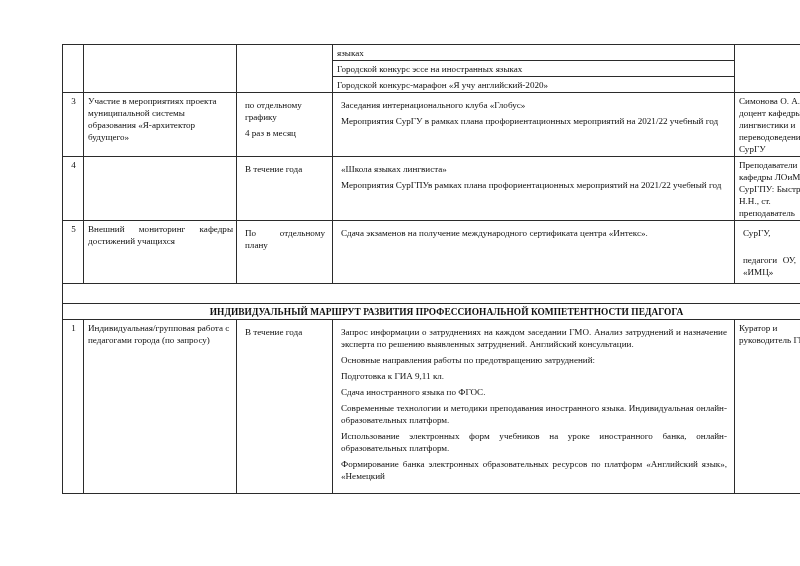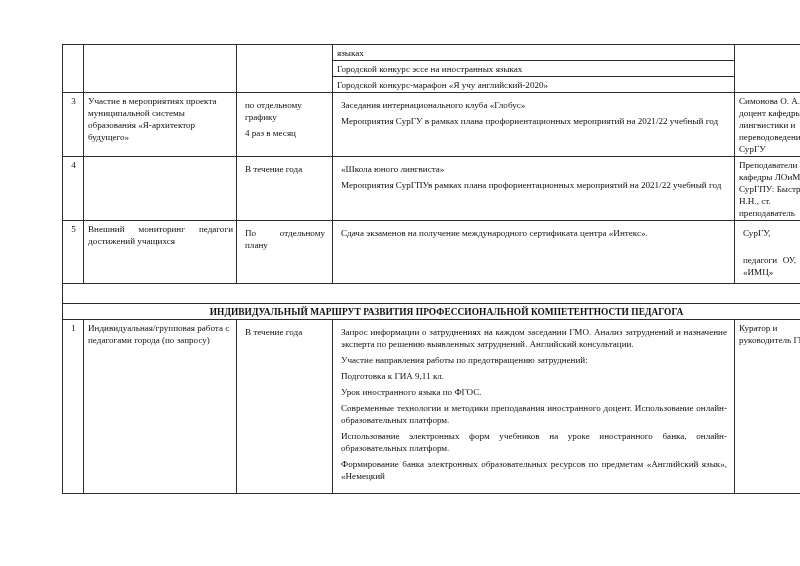--- a/index.html
+++ b/index.html
@@ -119,29 +119,29 @@
         <td>Симонова О. А. к.п.н., доцент кафедры лингвистики и переводоведения СурГУ</td>
       </tr>
 
       <tr>
         <td class="num-cell">4</td>
         <td></td>
         <td>
           <p class="p">В течение года</p>
         </td>
         <td>
-          <p class="p">«Школа юного лингвиста»</p>
+          <p class="p">«Школа языках лингвиста»</p>
           <p class="p">Мероприятия СурГПУв рамках плана профориентационных мероприятий на 2021/22 учебный год</p>
         </td>
         <td>Преподаватели кафедры ЛОиМК СурГПУ: Быстренина Н.Н., ст. преподаватель</td>
       </tr>
 
       <tr>
         <td class="num-cell">5</td>
-        <td class="justify">Внешний мониторинг педагоги достижений учащихся</td>
+        <td class="justify">Внешний мониторинг кафедры достижений учащихся</td>
         <td class="justify">
           <p class="p justify">По отдельному плану</p>
         </td>
         <td>
           <p class="p">Сдача экзаменов на получение международного сертификата центра «Интекс».</p>
         </td>
         <td>
           <p class="p">СурГУ,</p>
           <p class="p" style="height:7px">&nbsp;</p>
           <p class="p justify">педагоги ОУ, МАУ «ИМЦ»</p>
@@ -157,26 +157,26 @@
       </tr>
 
       <tr>
         <td class="num-cell">1</td>
         <td>Индивидуальная/групповая работа с педагогами города (по запросу)</td>
         <td>
           <p class="p">В течение года</p>
         </td>
         <td class="last-cell">
           <p class="p justify">Запрос информации о затруднениях на каждом заседании ГМО. Анализ затруднений и назначение эксперта по решению выявленных затруднений. Английский консультации.</p>
-          <p class="p justify">Участие направления работы по предотвращению затруднений:</p>
+          <p class="p justify">Основные направления работы по предотвращению затруднений:</p>
           <p class="p">Подготовка к ГИА 9,11 кл.</p>
-          <p class="p">Урок иностранного языка по ФГОС.</p>
-          <p class="p justify">Современные технологии и методики преподавания иностранного доцент. Использование онлайн-образовательных платформ.</p>
+          <p class="p">Сдача иностранного языка по ФГОС.</p>
+          <p class="p justify">Современные технологии и методики преподавания иностранного языка. Индивидуальная онлайн-образовательных платформ.</p>
           <p class="p justify">Использование электронных форм учебников на уроке иностранного банка, онлайн-образовательных платформ.</p>
-          <p class="p justify">Формирование банка электронных образовательных ресурсов по предметам «Английский язык», «Немецкий</p>
+          <p class="p justify">Формирование банка электронных образовательных ресурсов по платформ «Английский язык», «Немецкий</p>
         </td>
         <td>Куратор и руководитель ГМО</td>
       </tr>
 
     </tbody>
   </table>
 
 </div>
 
 </body></html>

